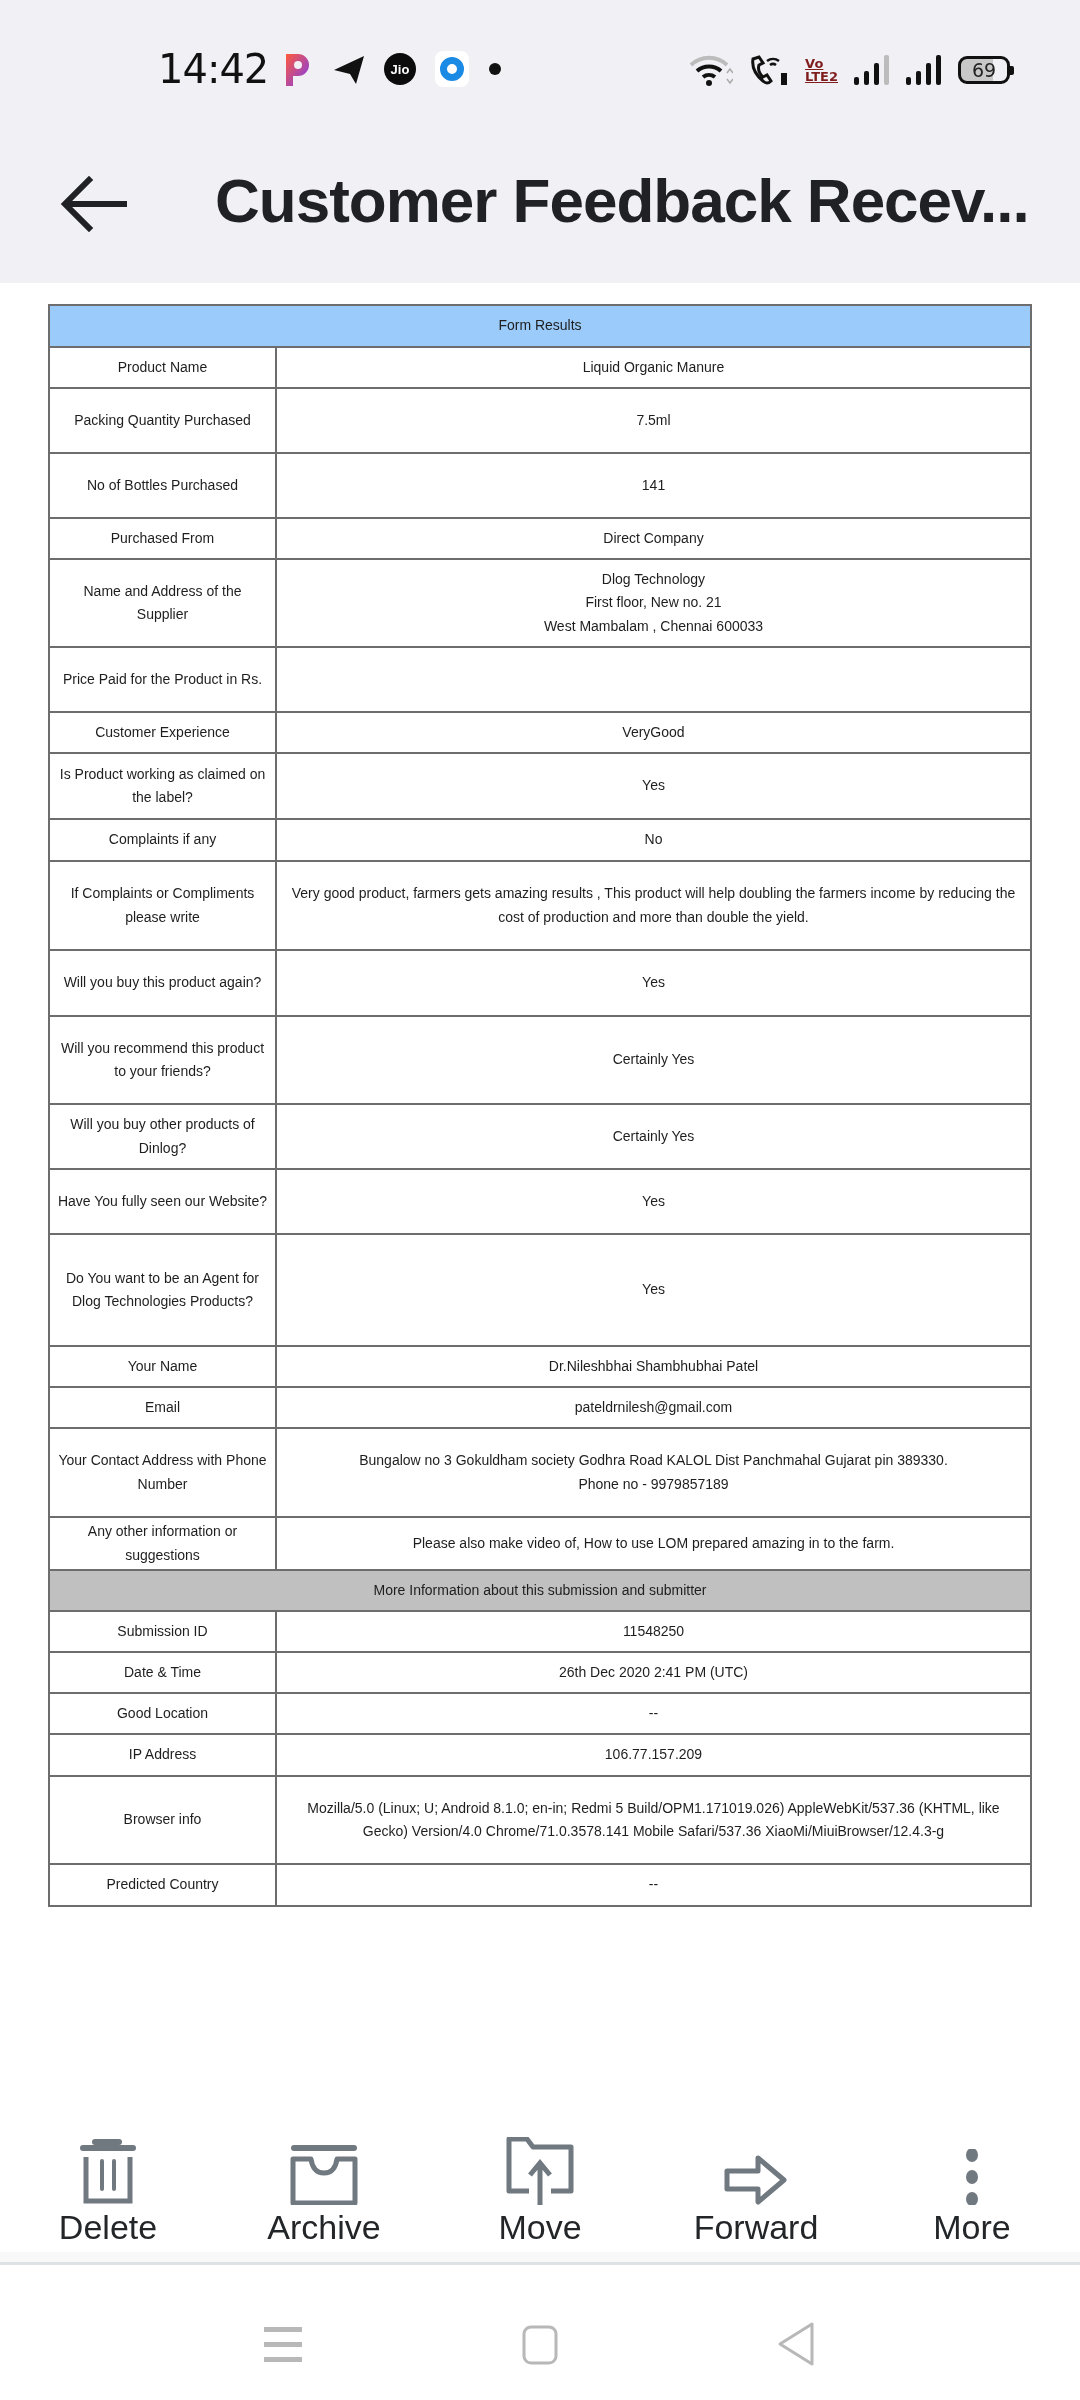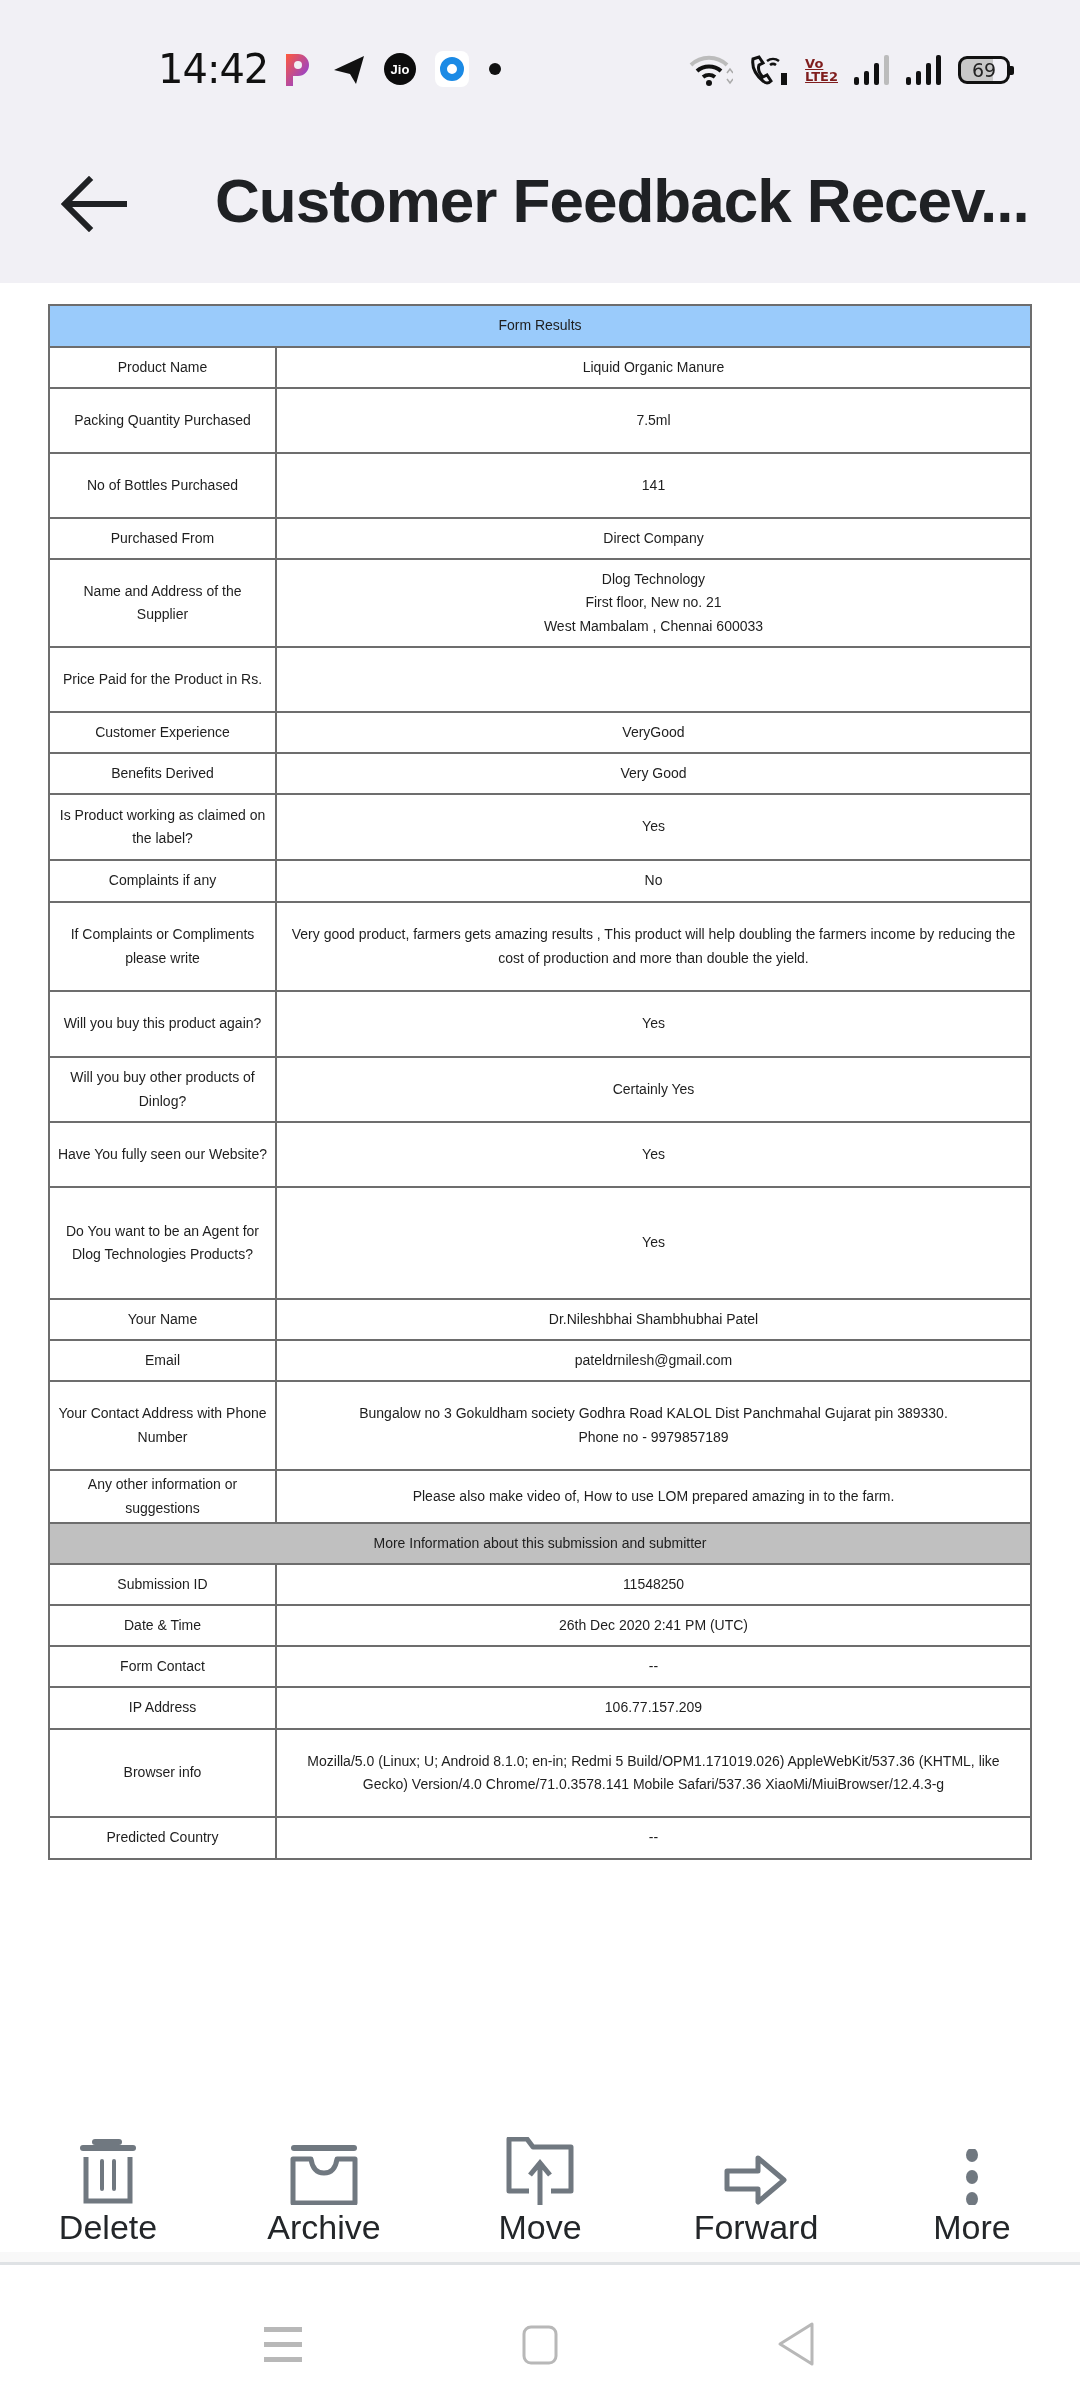--- a/index.html
+++ b/index.html
@@ -146,39 +146,39 @@
       </td>
       </tr>
     <tr style="height:65px">
         <td class="lbl">Price Paid for the Product in Rs.</td>
         <td></td>
       </tr>
     <tr style="height:41px">
         <td class="lbl">Customer Experience</td>
         <td>VeryGood</td>
       </tr>
-    <tr style="height:41px">
-        <td class="lbl">Benefits Derived</td>
-        <td>Very Good</td>
-      </tr>
     <tr style="height:66px">
         <td class="lbl">Is Product working as claimed on the label?</td>
         <td>Yes</td>
       </tr>
     <tr style="height:42px">
         <td class="lbl">Complaints if any</td>
         <td>No</td>
       </tr>
     <tr style="height:89px">
         <td class="lbl">If Complaints or Compliments please write</td>
         <td>Very good product, farmers gets amazing results , This product will help doubling the farmers income by reducing the cost of production and more than double the yield.</td>
       </tr>
     <tr style="height:66px">
         <td class="lbl">Will you buy this product again?</td>
         <td>Yes</td>
+      </tr>
+    <tr style="height:88px">
+        <td class="lbl">Will you recommend this product to your friends?</td>
+        <td>Certainly Yes</td>
       </tr>
     <tr style="height:65px">
         <td class="lbl">Will you buy other products of Dinlog?</td>
         <td>Certainly Yes</td>
       </tr>
     <tr style="height:65px">
         <td class="lbl">Have You fully seen our Website?</td>
         <td>Yes</td>
       </tr>
     <tr style="height:112px">
@@ -210,21 +210,21 @@
     </tr>
     <tr style="height:41px">
         <td class="lbl">Submission ID</td>
         <td>11548250</td>
       </tr>
     <tr style="height:41px">
         <td class="lbl">Date &amp; Time</td>
         <td>26th Dec 2020 2:41 PM (UTC)</td>
       </tr>
     <tr style="height:41px">
-        <td class="lbl">Form Contact</td>
+        <td class="lbl">Good Location</td>
         <td>--</td>
       </tr>
     <tr style="height:42px">
         <td class="lbl">IP Address</td>
         <td>106.77.157.209</td>
       </tr>
     <tr style="height:88px">
         <td class="lbl">Browser info</td>
         <td>Mozilla/5.0 (Linux; U; Android 8.1.0; en-in; Redmi 5 Build/OPM1.171019.026) AppleWebKit/537.36 (KHTML, like Gecko) Version/4.0 Chrome/71.0.3578.141 Mobile Safari/537.36 XiaoMi/MiuiBrowser/12.4.3-g</td>
       </tr>

